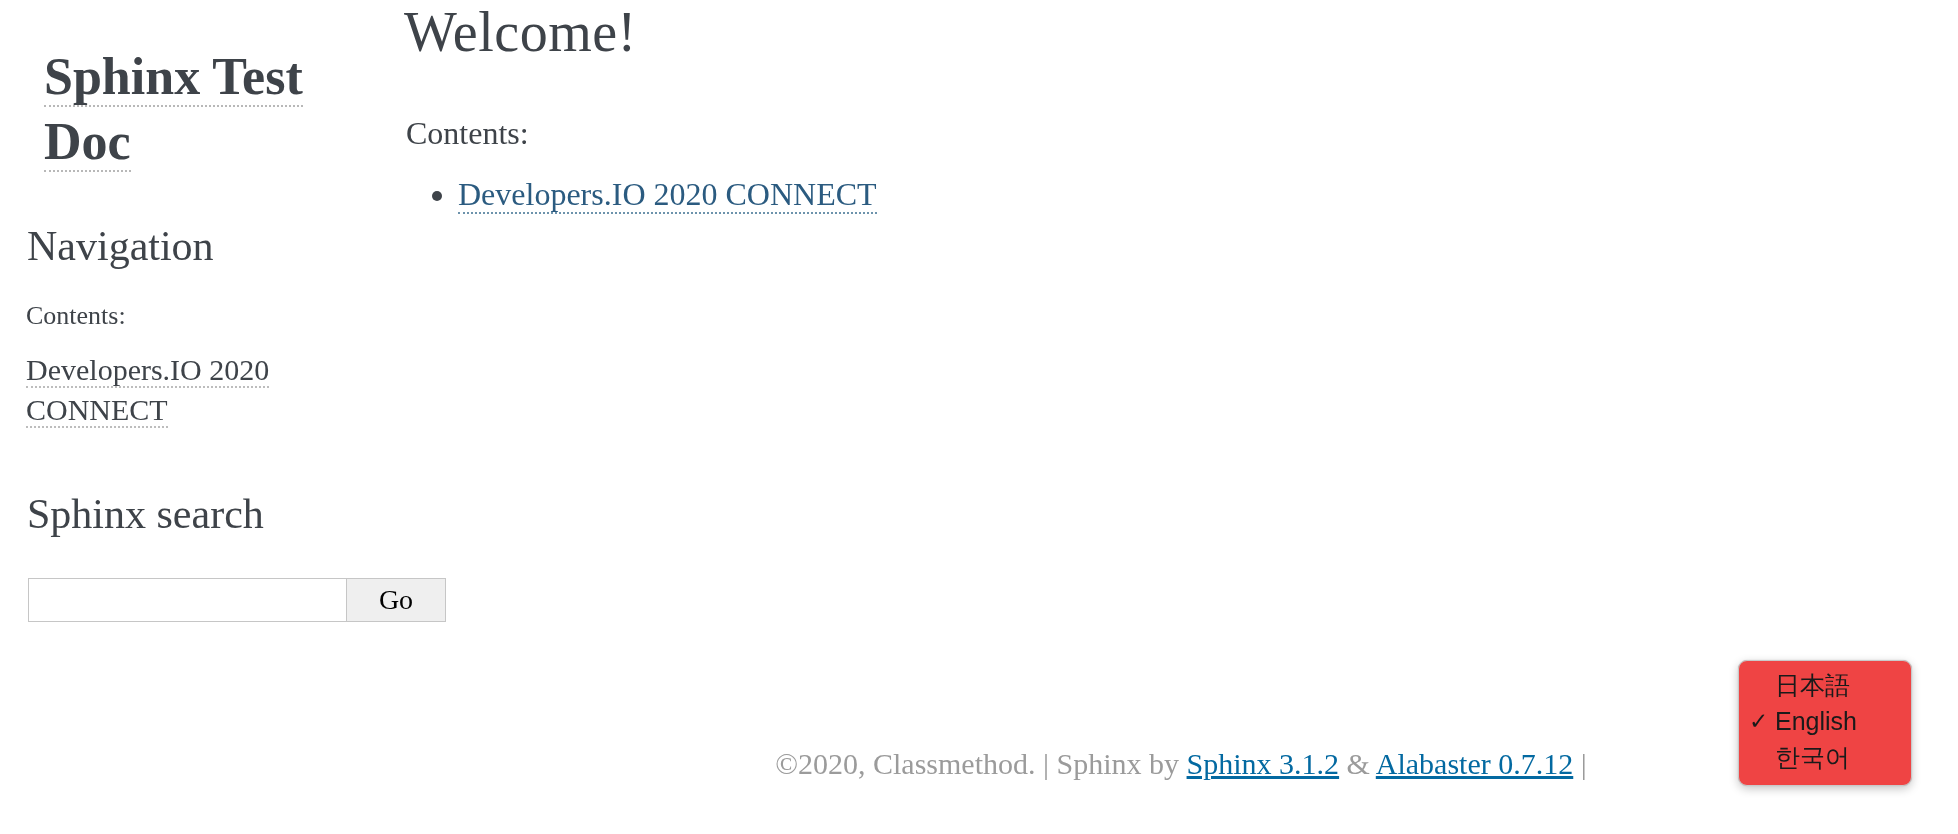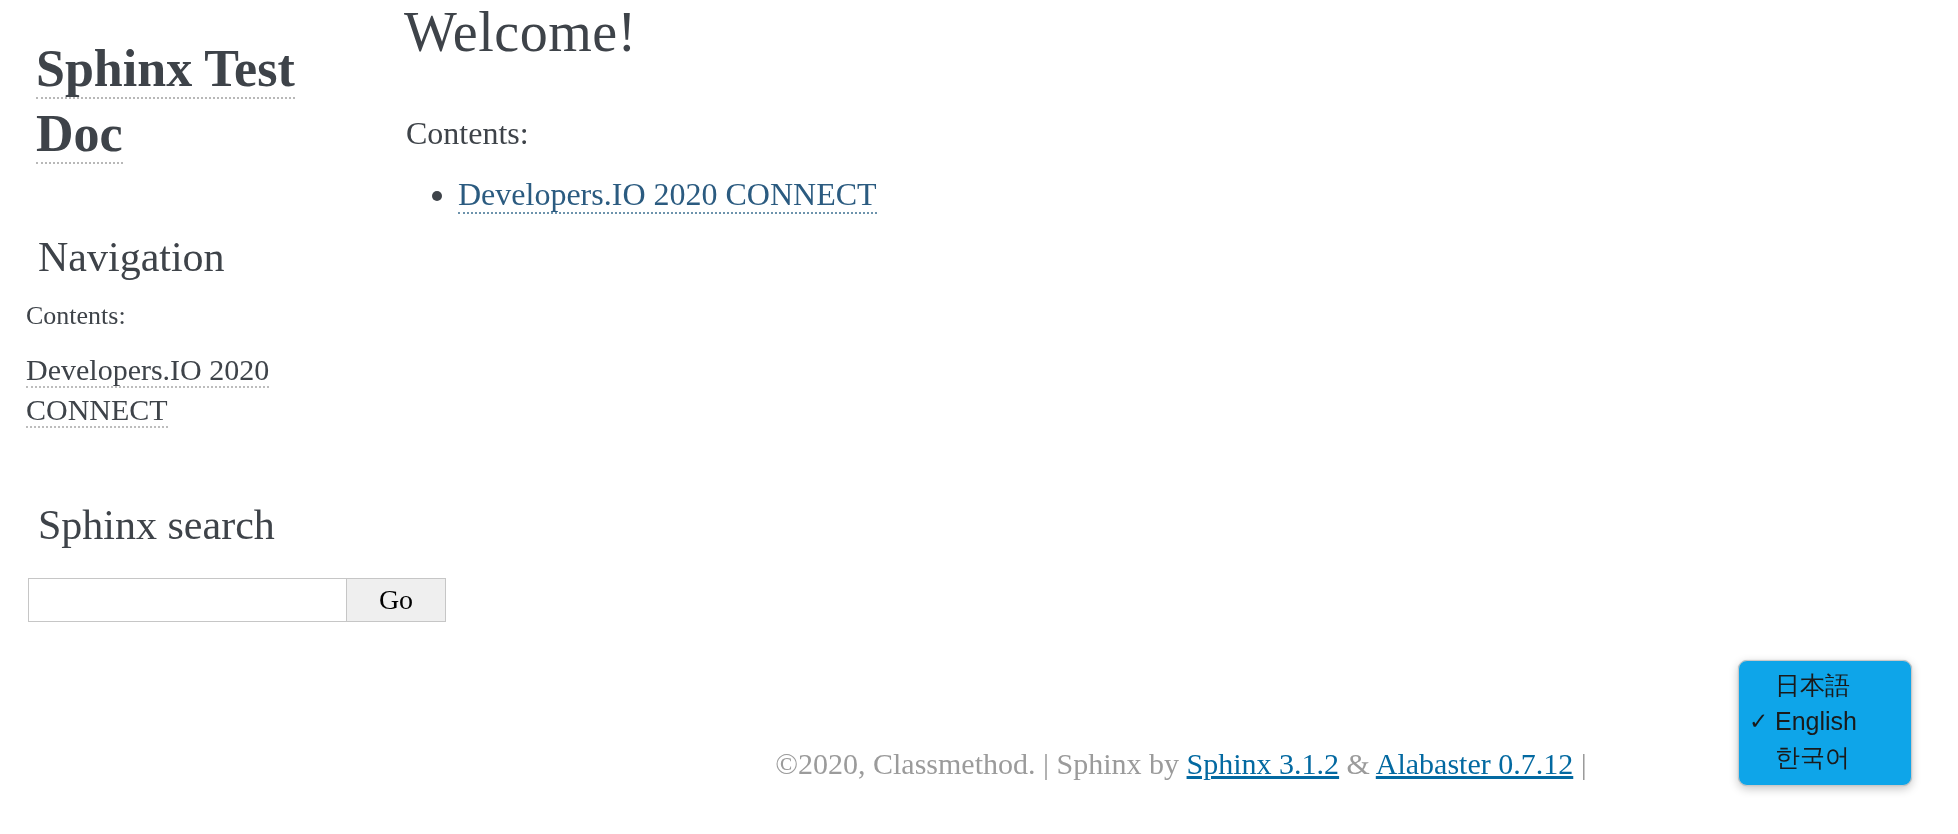--- a/index.html
+++ b/index.html
@@ -27,37 +27,37 @@
   }
 
   .sb-title {
     position: absolute;
     left: 28px;
     top: 28px;
     width: 350px;
     font-size: 52px;
     line-height: 1.25;
     font-weight: bold;
-    margin: 8px;
+    margin: 16px;
   }
   .sb-title a {
     color: #3E4349;
     text-decoration: none;
     border-bottom: 2px dotted #b8b8b8;
     display: inline;
     box-decoration-break: clone;
     -webkit-box-decoration-break: clone;
   }
 
   .sb-h3 {
     position: absolute;
     left: 26px;
     font-size: 42px;
     font-weight: normal;
-    margin: 12px;
+    margin: 1px;
     color: #3E4349;
     line-height: 1.1;
     text-align: right;
   }
   #nav-heading { top: 222px; }
   #search-heading { top: 490px; }
 
   .sb-contents-label {
     position: absolute;
     left: 26px;
@@ -190,21 +190,21 @@
   #footer .sep { color: #9b9b9b; }
 
   
   #lang-menu {
     position: absolute;
     left: 1738px;
     top: 660px;
     width: 174px;
     height: 126px;
     box-sizing: border-box;
-    background: #0ea5e9;
+    background: #ef4444;
     border: 1px solid #c9c9c9;
     border-radius: 9px;
     box-shadow: 0 3px 10px rgba(0,0,0,0.22), 0 0 1px rgba(0,0,0,0.25);
     font-family: "Liberation Sans", "DejaVu Sans", sans-serif;
     padding: 6px 0;
     z-index: 30;
   }
   .lang-item {
     height: 36px;
     display: flex;

